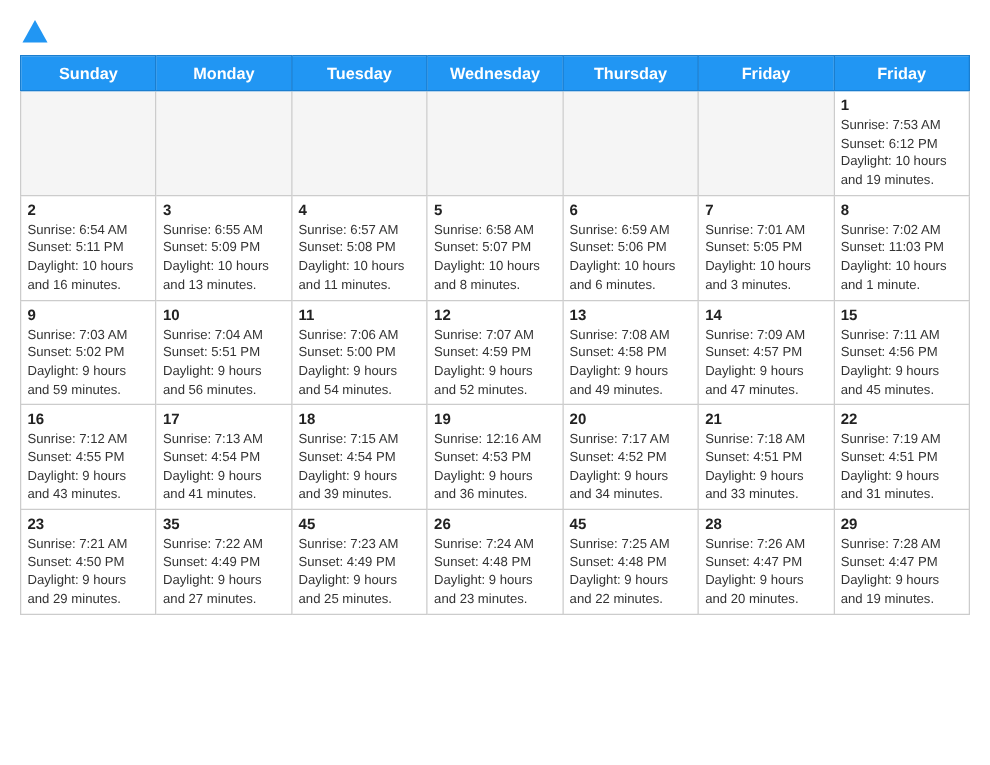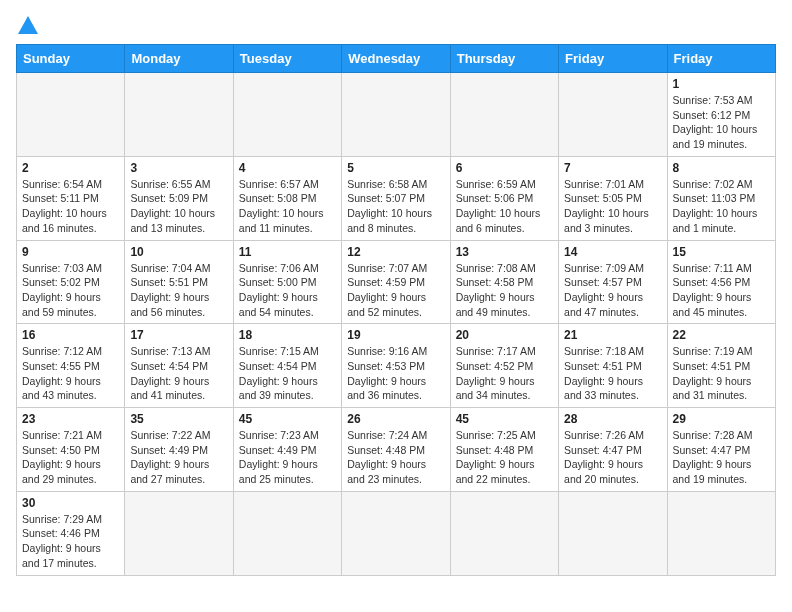--- a/index.html
+++ b/index.html
@@ -59,21 +59,21 @@
       width: 100%;
       border-collapse: collapse;
       border: 1px solid #ccc;
     }
     .calendar th {
       background-color: #2196F3;
       color: #fff;
       font-size: 13px;
       font-weight: bold;
       padding: 6px 6px;
-      text-align: left;
+      text-align: center;
       border: 1px solid #1a7ecf;
     }
     .calendar td {
       vertical-align: top;
       border: 1px solid #ccc;
       padding: 4px 5px;
       width: calc(100% / 7);
       min-height: 80px;
       background: #fff;
       font-size: 11px;
@@ -241,21 +241,21 @@
 Daylight: 9 hours and 41 minutes.</div>
         </td>
         <td>
           <span class="day-number">18</span>
           <div class="day-info">Sunrise: 7:15 AM
 Sunset: 4:54 PM
 Daylight: 9 hours and 39 minutes.</div>
         </td>
         <td>
           <span class="day-number">19</span>
-          <div class="day-info">Sunrise: 9:16 AM
+          <div class="day-info">Sunrise: 12:16 AM
 Sunset: 4:53 PM
 Daylight: 9 hours and 36 minutes.</div>
         </td>
         <td>
           <span class="day-number">20</span>
           <div class="day-info">Sunrise: 7:17 AM
 Sunset: 4:52 PM
 Daylight: 9 hours and 34 minutes.</div>
         </td>
         <td>
@@ -308,28 +308,14 @@
 Sunset: 4:47 PM
 Daylight: 9 hours and 20 minutes.</div>
         </td>
         <td>
           <span class="day-number">29</span>
           <div class="day-info">Sunrise: 7:28 AM
 Sunset: 4:47 PM
 Daylight: 9 hours and 19 minutes.</div>
         </td>
       </tr>
-      <tr>
-        <td>
-          <span class="day-number">30</span>
-          <div class="day-info">Sunrise: 7:29 AM
-Sunset: 4:46 PM
-Daylight: 9 hours and 17 minutes.</div>
-        </td>
-        <td class="empty"></td>
-        <td class="empty"></td>
-        <td class="empty"></td>
-        <td class="empty"></td>
-        <td class="empty"></td>
-        <td class="empty"></td>
-      </tr>
     </tbody>
 </table>
 
 </body></html>

